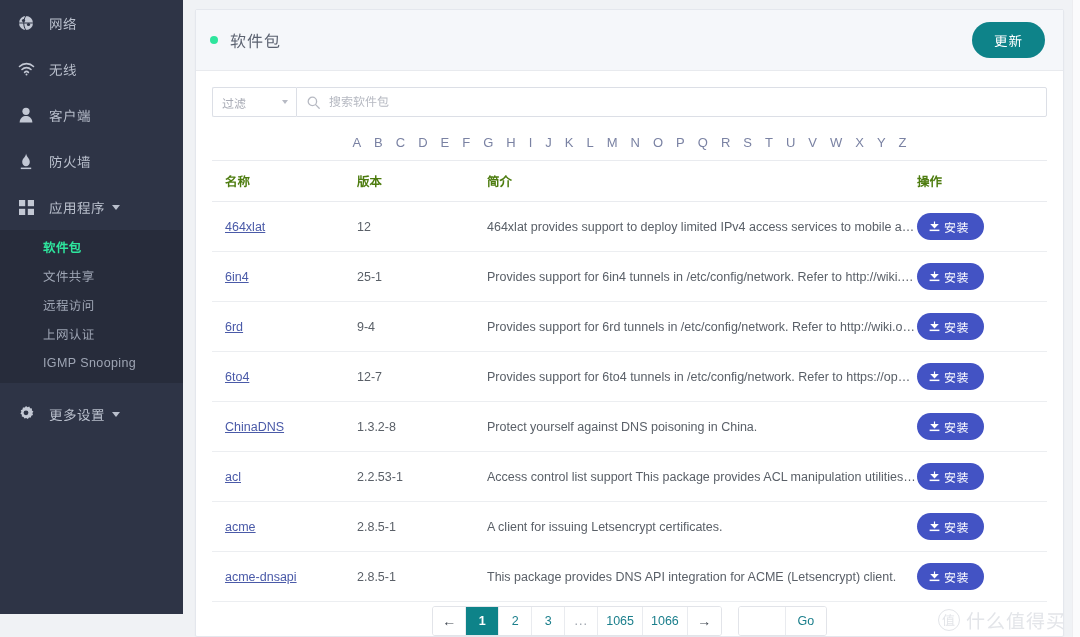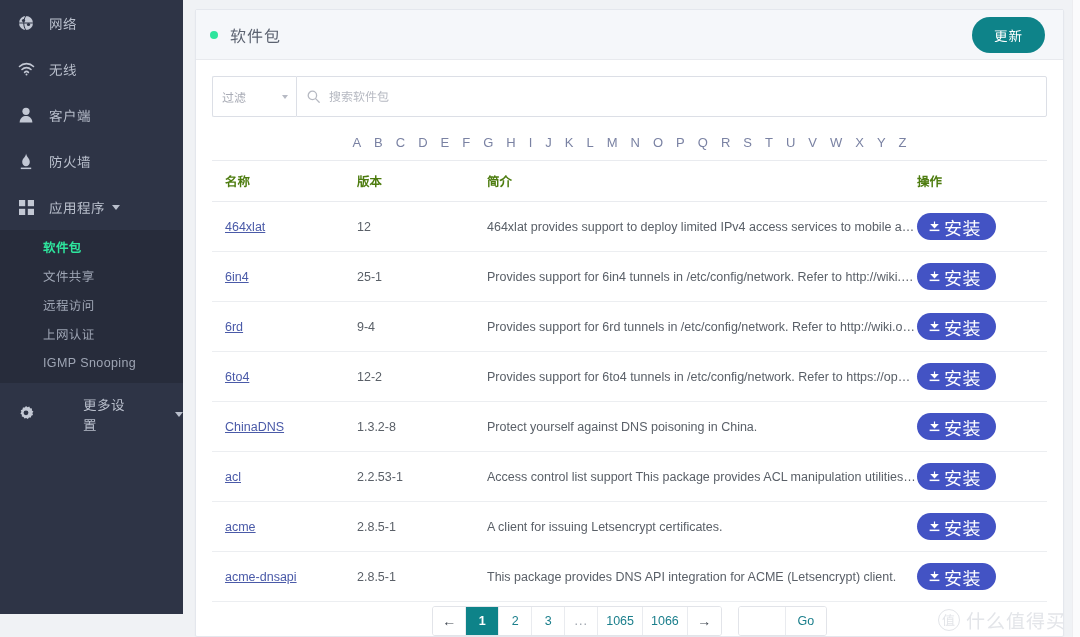--- a/index.html
+++ b/index.html
@@ -97,21 +97,21 @@
     padding: 0 22px;
     font-size: 13.5px;
     letter-spacing: 1px;
     cursor: pointer;
     font-family: "Liberation Sans", sans-serif;
   }
 
   
   .card-body { flex: 1; padding: 16px 16px 0 16px; display: flex; flex-direction: column; }
 
-  .filter-row { display: flex; height: 41px; margin-bottom: 6px; }
+  .filter-row { display: flex; height: 30px; margin-bottom: 6px; }
   .filter-select {
     width: 84px;
     border: 1px solid #dcdfe6;
     border-right: none;
     border-radius: 2px 0 0 2px;
     background: #fff;
     display: flex; align-items: center; justify-content: space-between;
     padding: 0 8px 0 9px;
     font-size: 12px; color: #a8abb5;
     cursor: pointer;
@@ -183,21 +183,21 @@
     white-space: nowrap; overflow: hidden; text-overflow: ellipsis;
     padding-right: 14px;
   }
   .btn-install {
     background: #4353c4;
     color: #fff;
     border: none;
     border-radius: 14px;
     height: 27px;
     padding: 0 15px 0 12px;
-    font-size: 18px;
+    font-size: 12px;
     display: inline-flex; align-items: center; gap: 4px;
     cursor: pointer;
     font-family: "Liberation Sans", sans-serif;
     letter-spacing: 0.5px;
   }
   .btn-install svg { display: block; }
 
   
   .foot-space {
     text-align: right;
@@ -355,21 +355,21 @@
         <span>远程访问</span>
       </div>
       <div class="sub-item">
         <span>上网认证</span>
       </div>
       <div class="sub-item">
         <span>IGMP Snooping</span>
       </div>
     </div>
 
-    <div class="nav-item" style="margin-top:8px;gap:34px;">
+    <div class="nav-item" style="margin-top:8px;">
       <span class="nav-ico">
         <svg width="16" height="16" viewBox="0 0 16 16" fill="currentColor">
           <path d="M8 0 L9.5 1.2 L11.3 0.6 L12.1 2.3 L14 2.5 L13.9 4.4 L15.4 5.5 L14.4 7.1 L15 8.9 L13.3 9.7 L12.9 11.5 L11 11.5 L9.8 13 L8.2 12 L6.4 12.6 L5.6 10.9 L3.8 10.6 L3.9 8.7 L2.4 7.6 L3.4 6 L2.8 4.2 L4.5 3.4 L4.9 1.6 L6.8 1.6 Z"></path>
           <circle cx="8" cy="6.8" r="2.4" fill="#2e3446"></circle>
         </svg>
       </span>
       <span class="nav-label">更多设置</span>
       <span class="caret"></span>
     </div>
 
@@ -474,21 +474,21 @@
                 <td class="col-act"><button class="btn-install">
                     <svg width="11" height="11" viewBox="0 0 11 11" fill="currentColor">
                       <path d="M5.5 0.4 L5.5 5.4 M5.5 6.6 L2.6 3.6 L8.4 3.6 Z" stroke="currentColor" stroke-width="1.2"></path>
                       <rect x="0.6" y="8.6" width="9.8" height="1.5"></rect>
                     </svg>
                     <span>安装</span>
                   </button></td>
               </tr>
               <tr>
                 <td class="col-name"><a class="pkg-link">6to4</a></td>
-                <td class="col-ver">12-2</td>
+                <td class="col-ver">12-7</td>
                 <td class="col-desc desc-cell">Provides support for 6to4 tunnels in /etc/config/network. Refer to https://openw...</td>
                 <td class="col-act"><button class="btn-install">
                     <svg width="11" height="11" viewBox="0 0 11 11" fill="currentColor">
                       <path d="M5.5 0.4 L5.5 5.4 M5.5 6.6 L2.6 3.6 L8.4 3.6 Z" stroke="currentColor" stroke-width="1.2"></path>
                       <rect x="0.6" y="8.6" width="9.8" height="1.5"></rect>
                     </svg>
                     <span>安装</span>
                   </button></td>
               </tr>
               <tr>

